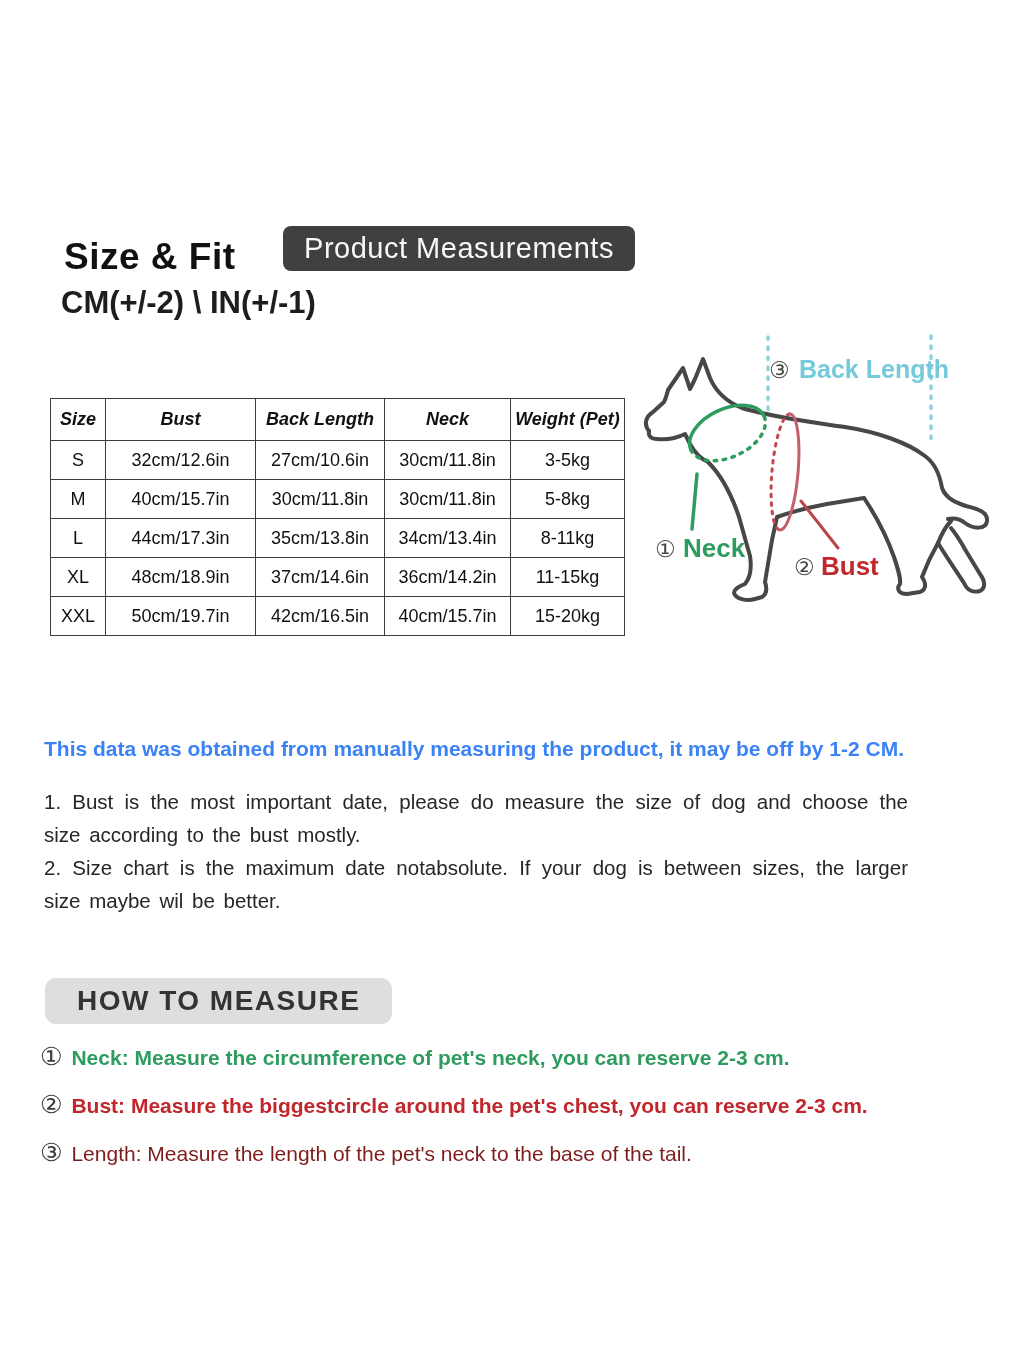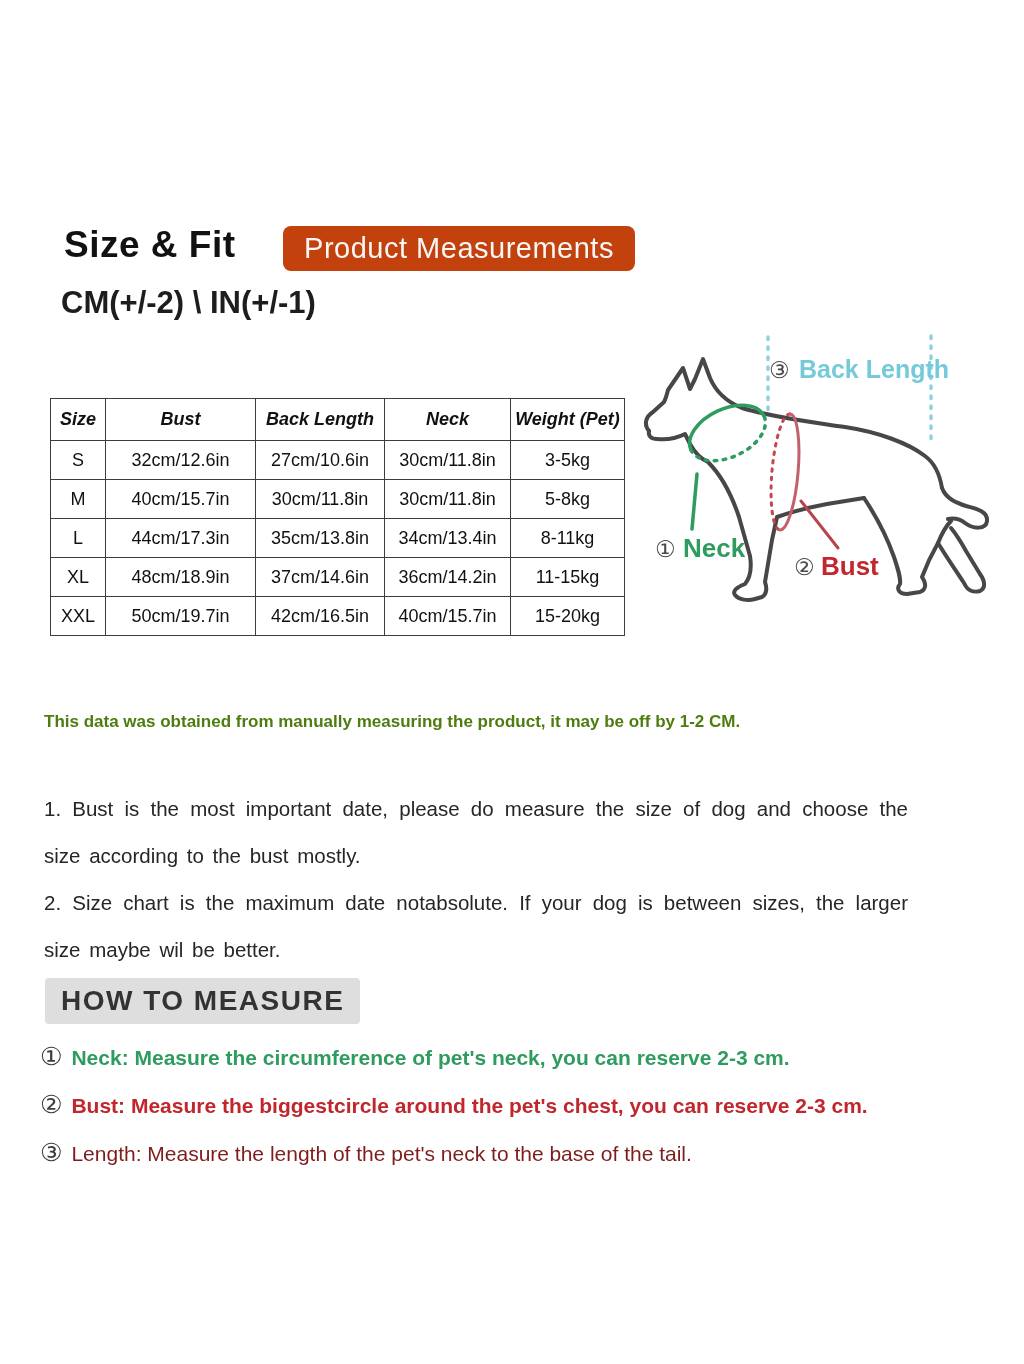--- a/index.html
+++ b/index.html
@@ -2,56 +2,56 @@
 <html><head>
 <meta charset="utf-8">
 <style>
   html,body { margin:0; padding:0; background:#fff; }
   .page {
     position:relative; width:1024px; height:1364px; background:#ffffff;
     font-family:"Liberation Sans", "DejaVu Sans", sans-serif; color:#222;
     overflow:hidden;
   }
   .title {
-    position:absolute; left:64px; top:224px;
+    position:absolute; left:64px; top:236px;
     font-size:37px; font-weight:900; color:#111; letter-spacing:0.5px;
   }
   .badge {
     position:absolute; left:283px; top:226px; width:352px; height:45px;
-    background:#c2410c; border-radius:8px; color:#f7f7f7;
+    background:#404040; border-radius:8px; color:#f7f7f7;
     font-size:29px; font-weight:400; display:flex; align-items:center; justify-content:center;
     letter-spacing:0.5px;
   }
   .tolerance {
     position:absolute; left:61px; top:285px;
     font-size:31px; font-weight:600; color:#1d1d1d;text-align:center;
   }
   table.size-chart {
     position:absolute; left:50px; top:398px;
     border-collapse:collapse; table-layout:fixed;
   }
   table.size-chart td, table.size-chart th {
     border:1.5px solid #3d3d3d; text-align:center; vertical-align:middle;
     font-size:18px; font-weight:400; color:#111; padding:0;
   }
   table.size-chart th { font-weight:600; height:41px;font-style:italic; }
   table.size-chart td { height:38px; }
   .diagram { position:absolute; left:620px; top:330px; width:404px; height:300px; }
   .disclaimer {
-    position:absolute; left:44px; top:712px; width:900px;
-    font-size:17px; font-weight:600; color:#4d7c0f;
+    position:absolute; left:44px; top:737px; width:900px;
+    font-size:21px; font-weight:600; color:#3b82f6;
   }
   .notes {
     position:absolute; left:44px; top:785px; width:864px;
-    font-size:20.5px; line-height:47px; color:#262626; word-spacing:3px;
+    font-size:20.5px; line-height:33px; color:#262626; word-spacing:3px;
   }
   .notes p { margin:0; text-align:justify; }
   .how-to-heading {
     position:absolute; left:45px; top:978px;
-    background:#dedede; border-radius:4px; padding:7px 16px;
+    background:#dedede; border-radius:11px; padding:7px 32px;
     font-size:28px; font-weight:600; color:#333; letter-spacing:1.5px;
   }
   .steps { position:absolute; left:40px; top:1042px; width:940px; }
   .step { display:flex; align-items:baseline; margin-bottom:19px; }
   .step-num { font-size:25px; color:#3d3d3d; margin-right:9px; flex:0 0 auto; }
   .step-text { font-size:21px; font-weight:600; }
   .step-neck  .step-text { color:#2e9b5f;text-align:right; }
   .step-bust  .step-text { color:#c0262b; }
   .step-length .step-text { color:#7f1d1d; font-weight:400; }
 </style>

